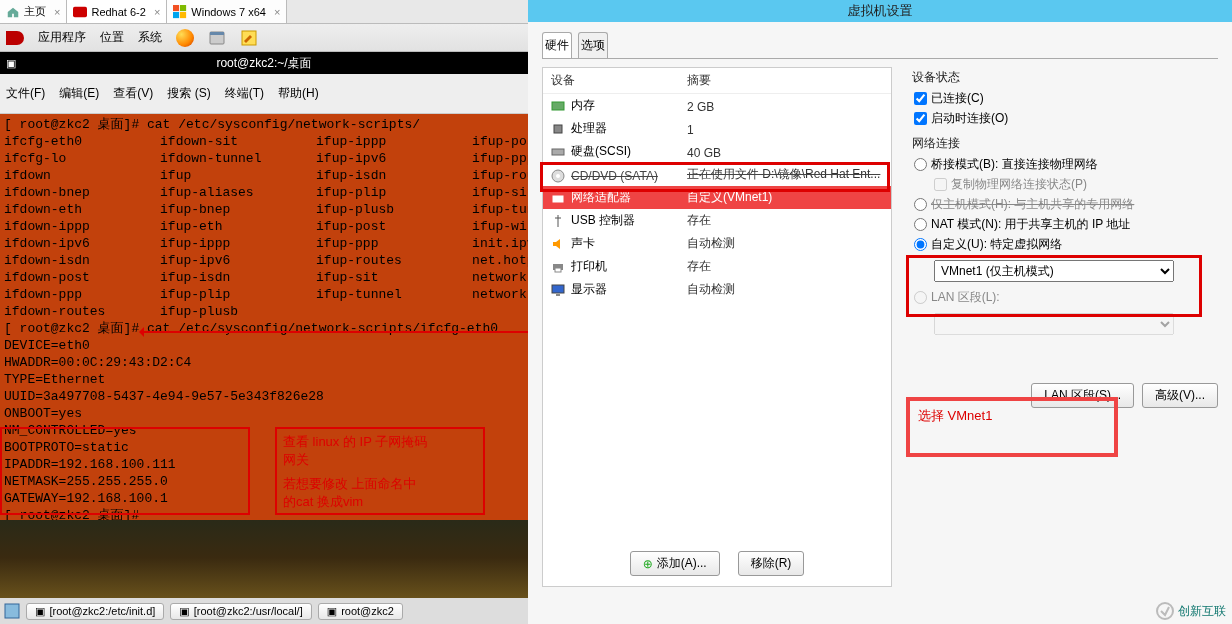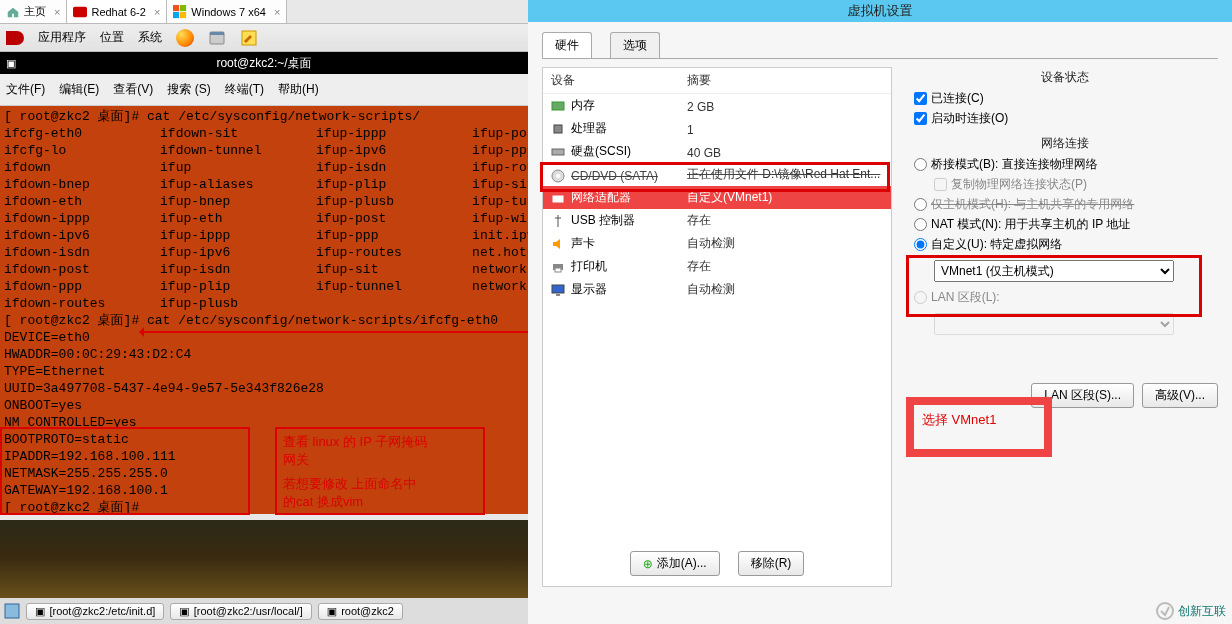--- a/index.html
+++ b/index.html
@@ -10,53 +10,53 @@
 .tab.active { background: #fff; }
 .tab .close-x { color: #888; font-size: 11px; padding-left: 4px; }
 .tab-icon { width: 14px; height: 14px; display: inline-block; }
 .toolbar { height: 28px; background: linear-gradient(#eee,#e2e2e2); display: flex; align-items: center; padding: 0 6px; gap: 14px; font-size: 12px; border-bottom: 1px solid #bbb; }
 .redhat-logo { width: 18px; height: 14px; background: #b00; border-radius: 0 8px 8px 0; }
 .ff-icon { width: 18px; height: 18px; border-radius: 50%; background: radial-gradient(circle at 30% 30%, #ffdd55, #ff8800 60%, #cc3300); }
 .tool-icon { width: 18px; height: 18px; }
 .terminal { background: #fff; position: relative; }
 .term-title { background: #000; color: #fff; height: 22px; display: flex; align-items: center; justify-content: center; font-size: 12px; position: relative; }
 .term-title .wicon { position: absolute; left: 6px; color: #fff; font-size: 11px; }
-.term-menu { height: 32px; background: #eee; display: flex; align-items: center; padding: 8px 6px; gap: 14px; font-size: 12px; border-bottom: 1px solid #ccc; }
+.term-menu { height: 40px; background: #eee; display: flex; align-items: center; padding: 8px 6px; gap: 14px; font-size: 12px; border-bottom: 1px solid #ccc; }
 .term-body { background: #c2410c; color: #000; font-family: "Courier New", monospace; font-size: 13px; line-height: 17px; padding: 2px 4px; white-space: pre; position: relative; height: 408px; overflow: hidden; }
 .annot1 { position: absolute; border: 2px solid #d00; left: 0; top: 427px; width: 250px; height: 88px; pointer-events: none; }
 .annot2 { position: absolute; border: 2px solid #d00; left: 275px; top: 427px; width: 210px; height: 88px; color: #d00; font-family: "SimSun", serif; font-size: 13px; line-height: 18px; padding: 4px 6px; }
 .bg-strip { position: absolute; left: 0; top: 520px; width: 528px; height: 94px; background: linear-gradient(#2a2a18,#3a2a10 40%,#7a6020); }
 .taskbar { position: absolute; left: 0; bottom: 0; width: 528px; height: 26px; background: #ddd; display: flex; align-items: center; padding: 0 4px; gap: 6px; font-size: 11px; }
 .task-btn { background: linear-gradient(#fff,#e8e8e8); border: 1px solid #aaa; border-radius: 3px; padding: 1px 8px; font-size: 11px; display: flex; align-items: center; gap: 4px; }
 .right-pane { position: absolute; left: 528px; top: 0; width: 704px; height: 624px; background: #f6f6f6; }
 .vm-title { height: 22px; background: #5ac8f0; display: flex; align-items: center; justify-content: center; font-size: 13px; color: #222; }
 .right-body { padding: 10px 14px 0 14px; }
 .inner-tabs { display: flex; gap: 0; border-bottom: 1px solid #aaa; font-size: 12px; }
-.inner-tab { padding: 4px 12px; border: 1px solid #aaa; border-bottom: none; background: #fff; border-radius: 3px 3px 0 0; margin-right: 18px; }
+.inner-tab { padding: 4px 2px; border: 1px solid #aaa; border-bottom: none; background: #fff; border-radius: 3px 3px 0 0; margin-right: 6px; }
 .inner-tab.inactive { background: #f0f0f0; }
 .cols { display: flex; gap: 20px; margin-top: 8px; }
 .hw-list { width: 350px; border: 1px solid #ccc; background: #fff; font-size: 12px; height: 520px; position: relative; }
 .hw-head { display: flex; padding: 4px 8px; border-bottom: 1px solid #eee; color: #333; }
 .hw-row { display: flex; padding: 3px 8px; align-items: flex-end; gap: 6px; }
 .hw-row .c1 { width: 130px; display: flex; align-items: center; gap: 6px; }
 .hw-row .c2 { flex: 1; color: #333; }
 .hw-row.cd { text-decoration: line-through; color: #444; }
 .hw-row.sel { background: #ef4444; color: #fff; }
 .hw-row.sel .c2 { color: #fff; }
 .red-box-hw { position: absolute; border: 3px solid #d00; top: 94px; left: -3px; width: 350px; height: 30px; pointer-events: none; }
 .hw-icon { width: 14px; height: 14px; display: inline-block; }
 .hw-buttons { position: absolute; bottom: 10px; left: 0; width: 100%; display: flex; justify-content: center; gap: 18px; }
 .btn { background: linear-gradient(#fff,#e8e8e8); border: 1px solid #999; border-radius: 3px; padding: 3px 12px; font-size: 12px; cursor: pointer; display: inline-flex; align-items: center; gap: 4px; }
 .right-col { flex: 1; font-size: 12px; position: relative; }
-.grp-title { margin: 2px 0 4px 0; color: #222; text-align: center; }
+.grp-title { margin: 2px 0 4px 0; color: #222; }
 .chk-row, .rad-row { display: flex; align-items: center; gap: 4px; margin: 3px 0 3px 2px; }
 .sub { margin-left: 22px; color: #888; }
 .sel-dd { width: 240px; margin: 4px 0 4px 22px; font-size: 12px; padding: 2px; }
 .red-box-net { position: absolute; border: 3px solid #d00; top: 188px; left: -6px; width: 296px; height: 62px; pointer-events: none; }
-.annot3 { position: absolute; border: 8px solid #ef4444; top: 330px; left: -6px; width: 146px; height: 60px; color: #d00; padding: 6px 8px; font-size: 13px; }
+.annot3 { position: absolute; border: 4px solid #ef4444; top: 330px; left: -6px; width: 212px; height: 60px; color: #d00; padding: 6px 8px; font-size: 13px; }
 .adv-btns { position: absolute; top: 316px; right: 0; display: flex; gap: 8px; }
 .watermark { position: absolute; right: 6px; bottom: 4px; font-size: 12px; color: #0f766e; display: flex; align-items: center; gap: 4px; }
 .arrow-line { position: absolute; left: 142px; top: 331px; width: 386px; height: 2px; background: #d00; }
 .arrow-line::after { content: ""; position: absolute; left: -8px; top: -4px; border: 5px solid transparent; border-right-color: #d00; }
 svg { display: block; }
 </style>
 </head>
 <body>
 
 <div class="left-pane">

